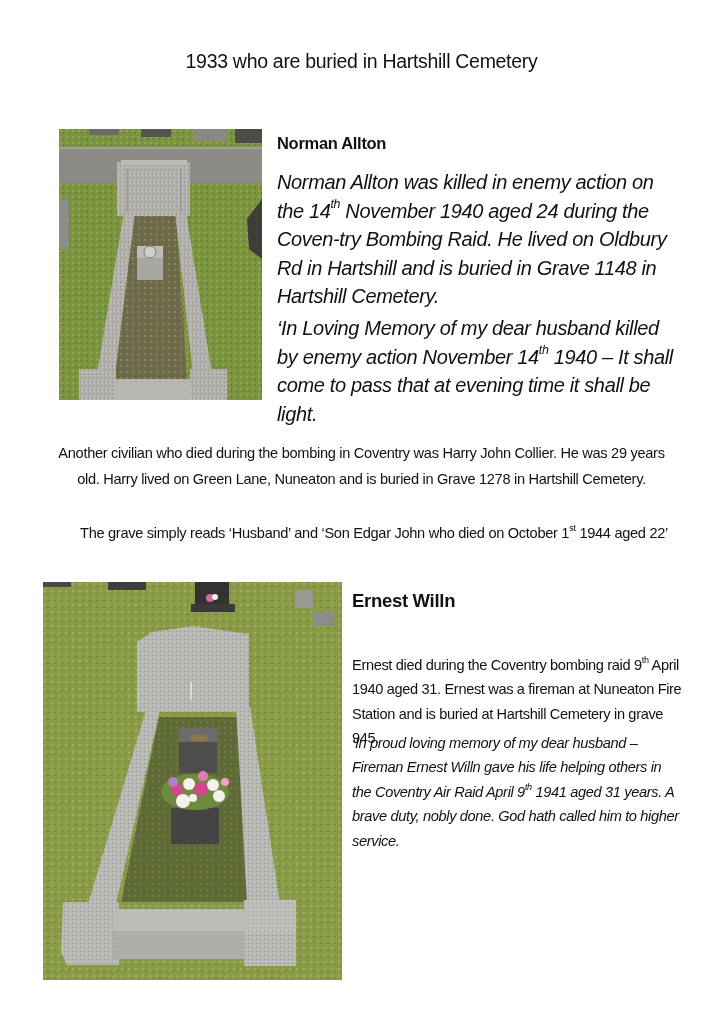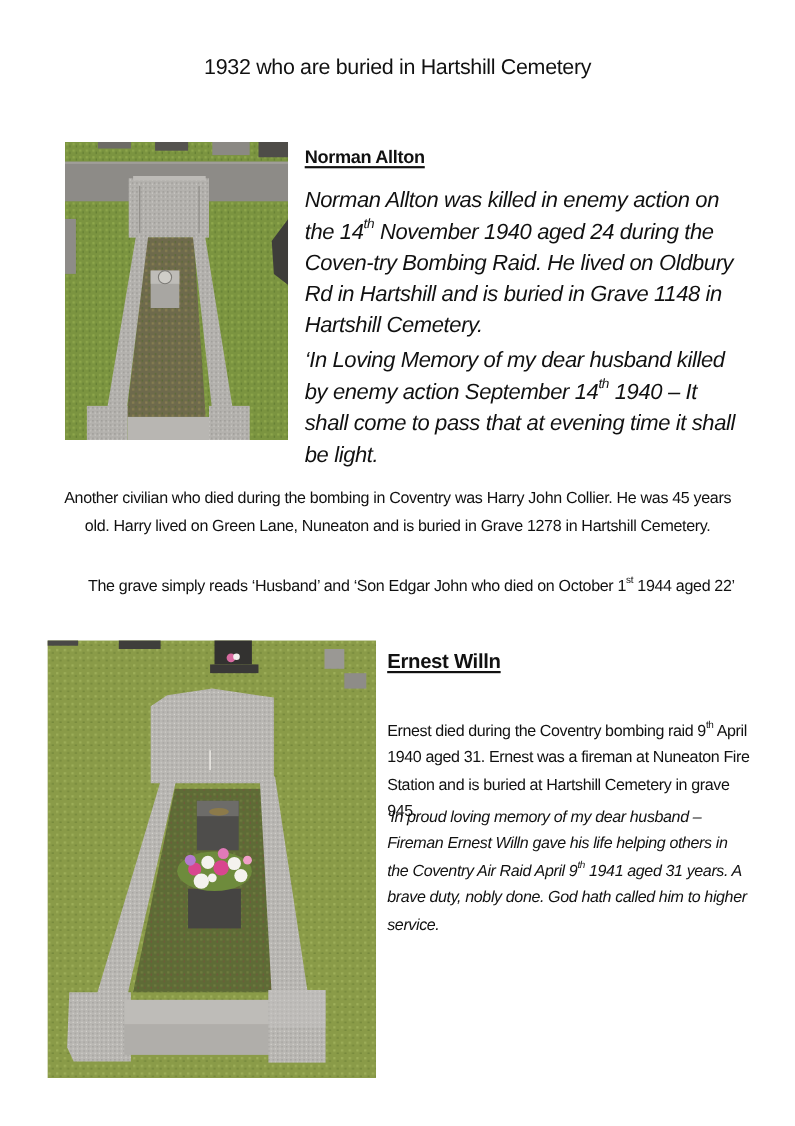--- a/index.html
+++ b/index.html
@@ -11,21 +11,21 @@
   .title {
     position: absolute; left: 40px; top: 46px; width: 643px;
     text-align: center; font-size: 19.5px; line-height: 31px; letter-spacing: -0.3px;
   }
   .photo { position: absolute; overflow: hidden; }
   .photo svg { display: block; width: 100%; height: 100%; }
   #photo1 { left: 59px; top: 129px; width: 203px; height: 271px; }
   #photo2 { left: 43px; top: 582px; width: 299px; height: 398px; }
 
   .heading {
-    position: absolute; font-weight: bold; text-decoration: underline;
+    position: absolute; font-weight: bold; 
     text-decoration-thickness: 2px; text-underline-offset: 3px;
   }
   #h1 { left: 277px; top: 134px; font-size: 16.5px; letter-spacing: -0.3px; }
   #h2 { left: 352px; top: 590px; width: 322px; text-align: left; font-size: 18.5px; letter-spacing: -0.3px; }
 
   .para { position: absolute; margin: 0; }
   .p1 { left: 277px; width: 400px; font-size: 20px; line-height: 28.5px; letter-spacing: -0.35px; font-style: italic; }
   #p1a { top: 168px; }
   #p1b { top: 314px; }
   .p2 { left: 55px; width: 613px; text-align: center; font-size: 14.6px; line-height: 26px; letter-spacing: -0.3px; }
@@ -33,21 +33,21 @@
   #p2b { top: 520px; text-align: right; }
   .p3 { left: 352px; width: 330px; font-size: 14.6px; line-height: 24.4px; letter-spacing: -0.35px; }
   #p3a { top: 653px; }
   #p3b { top: 731px; font-style: italic; }
   sup { font-size: 0.62em; line-height: 0; position: relative; top: -0.15em; }
 </style>
 </head>
 <body>
 
 <div class="title">
-  <div>1932 who are buried in Hartshill Cemetery</div>
+  <div>1933 who are buried in Hartshill Cemetery</div>
 </div>
 
 <div class="photo" id="photo1" title="Granite grave of Norman Allton with headstone, kerb surround and small vase block, on grass beside a path">
   <svg viewBox="0 0 203 271" preserveAspectRatio="none">
     <defs>
       <pattern id="g1" width="6" height="6" patternUnits="userSpaceOnUse">
         <rect width="6" height="6" fill="#7b9440"></rect>
         <rect x="1" y="1" width="2" height="2" fill="#8fa84c"></rect>
         <rect x="4" y="3" width="1" height="2" fill="#5f7a30"></rect>
       </pattern>
@@ -92,23 +92,23 @@
     <rect x="20" y="240" width="37" height="31" fill="url(#s1)"></rect>
     <rect x="57" y="250" width="74" height="21" fill="#b8b6b2"></rect>
     <rect x="131" y="240" width="37" height="31" fill="url(#s1)"></rect>
   </svg>
 </div>
 
 <div class="heading" id="h1">Norman Allton</div>
 
 <p class="para p1" id="p1a"><span>Norman Allton was killed in enemy action on the 14</span><sup>th</sup><span> November 1940 aged 24 during the Coven-try Bombing Raid. He lived on Oldbury Rd in Hartshill and is buried in Grave 1148 in Hartshill Cemetery.</span></p>
 
-<p class="para p1" id="p1b"><span>‘In Loving Memory of my dear husband killed by enemy action September 14</span><sup>th</sup><span> 1940 – It shall come to pass that at evening time it shall be light.</span></p>
+<p class="para p1" id="p1b"><span>‘In Loving Memory of my dear husband killed by enemy action November 14</span><sup>th</sup><span> 1940 – It shall come to pass that at evening time it shall be light.</span></p>
 
-<p class="para p2" id="p2a">Another civilian who died during the bombing in Coventry was Harry John Collier. He was 45 years old. Harry lived on Green Lane, Nuneaton and is buried in Grave 1278 in Hartshill Cemetery.</p>
+<p class="para p2" id="p2a">Another civilian who died during the bombing in Coventry was Harry John Collier. He was 29 years old. Harry lived on Green Lane, Nuneaton and is buried in Grave 1278 in Hartshill Cemetery.</p>
 
 <p class="para p2" id="p2b"><span>The grave simply reads ‘Husband’ and ‘Son Edgar John who died on October 1</span><sup>st</sup><span> 1944 aged 22’</span></p>
 
 <div class="photo" id="photo2" title="Granite grave of Ernest Willn with headstone, kerb surround, vase block and pink and white flowers, on grass">
   <svg viewBox="0 0 299 398" preserveAspectRatio="none">
     <defs>
       <pattern id="g2" width="7" height="7" patternUnits="userSpaceOnUse">
         <rect width="7" height="7" fill="#8a9b48"></rect>
         <rect x="1" y="1" width="2" height="2" fill="#9fb05a"></rect>
         <rect x="4" y="4" width="2" height="1" fill="#6d8036"></rect>

